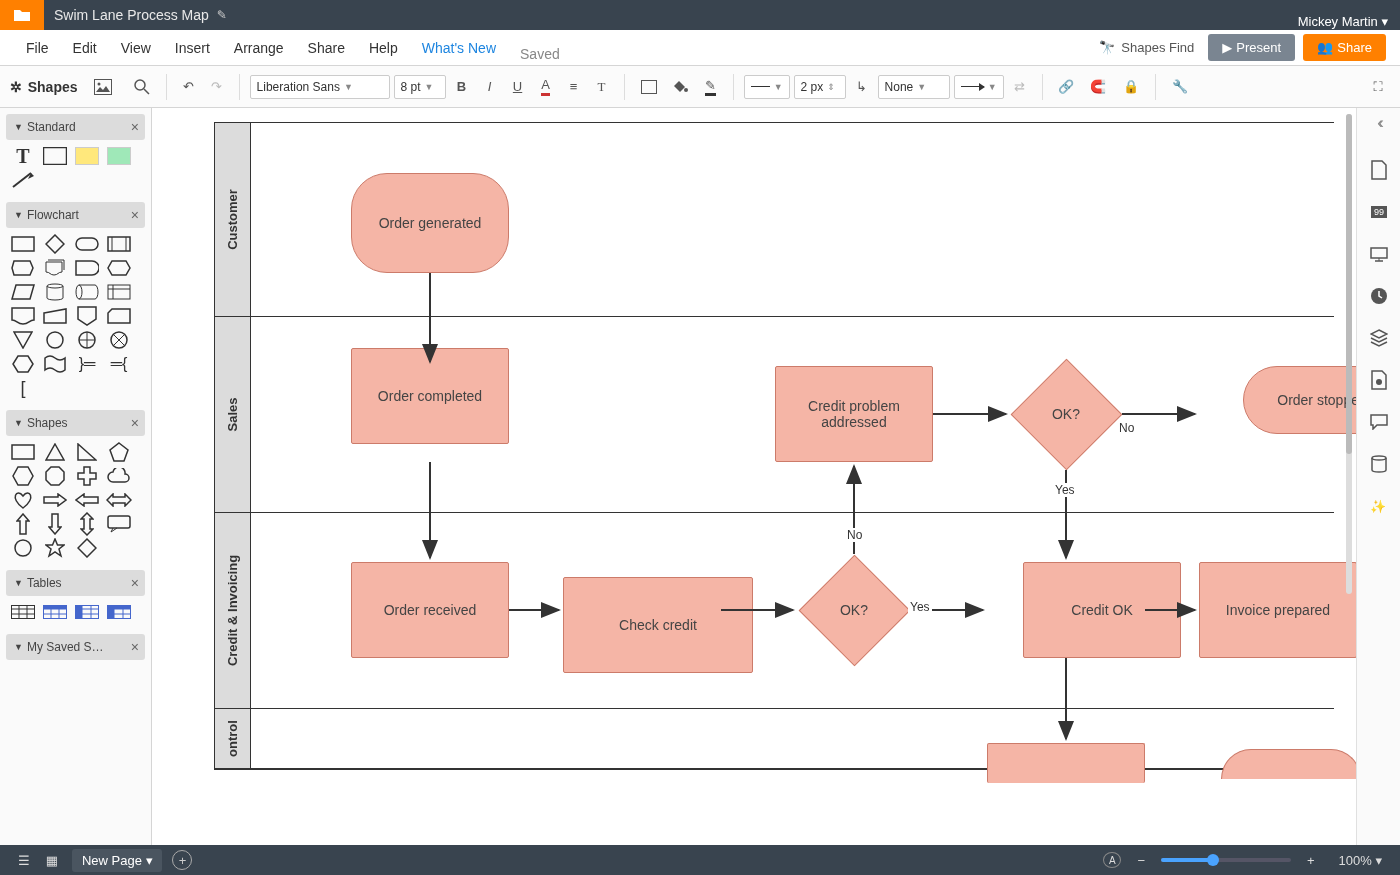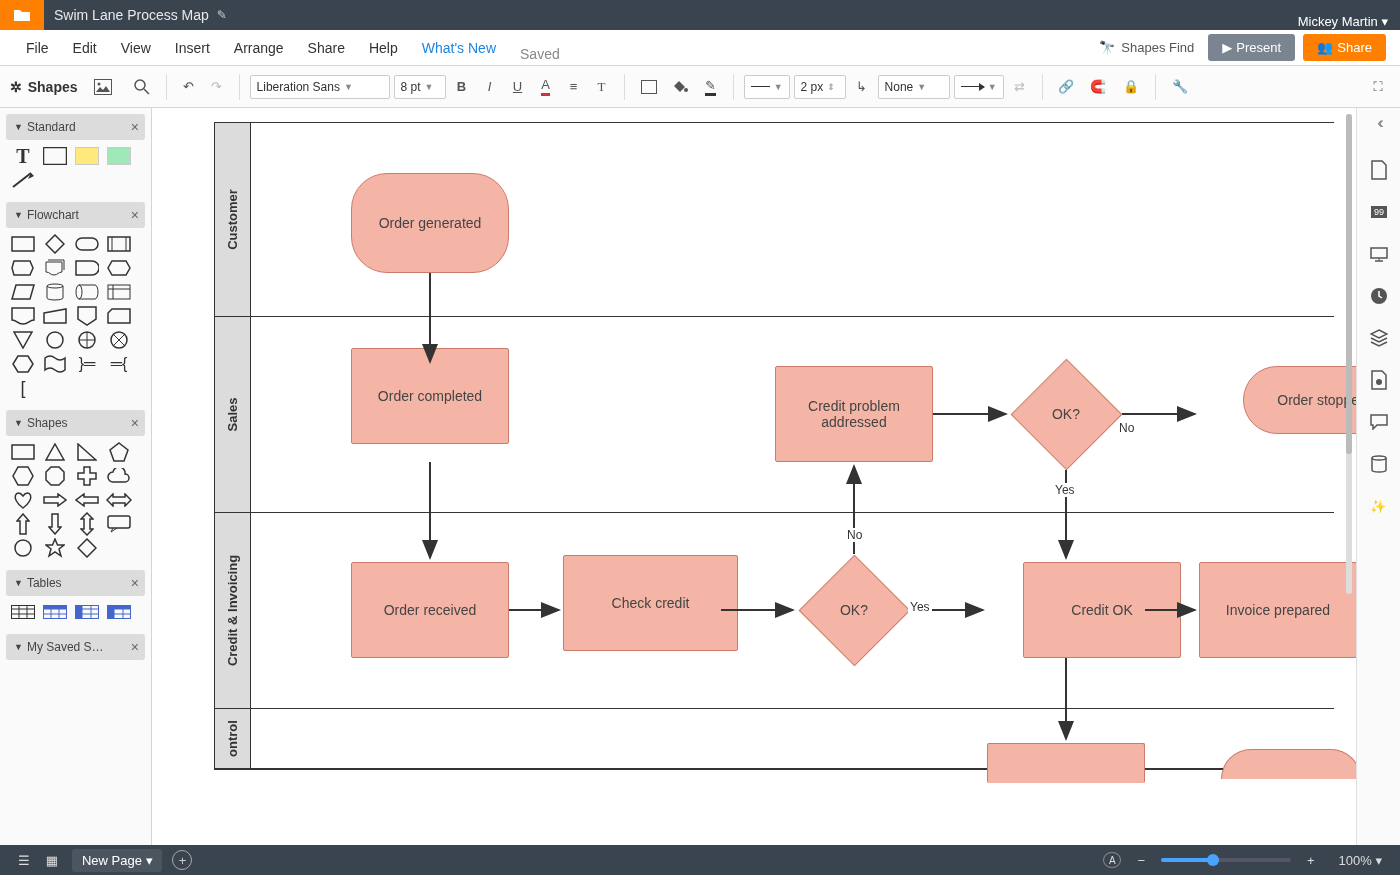--- a/index.html
+++ b/index.html
@@ -584,21 +584,21 @@
         </div>
 
         <div class="lane credit">
           <div class="lane-label">
               <span>Credit &amp; Invoicing</span>
             </div>
           <div class="lane-body">
             <div class="shape rect" style="left:100px;top:49px;width:158px;height:96px">
                 <span>Order received</span>
               </div>
-            <div class="shape rect" style="left:312px;top:42px;width:175px;height:96px">
+            <div class="shape rect" style="left:312px;top:64px;width:190px;height:96px">
                 <span>Check credit</span>
               </div>
             <div class="shape diamond" style="left:547px;top:41px;width:112px;height:112px">
               <div class="diamond-inner" style="width:79px;height:79px;margin:16px"></div>
               <div class="diamond-text">OK?</div>
             </div>
             <div class="shape rect" style="left:772px;top:49px;width:158px;height:96px">
                 <span>Credit OK</span>
               </div>
             <div class="shape rect" style="left:948px;top:49px;width:158px;height:96px">

